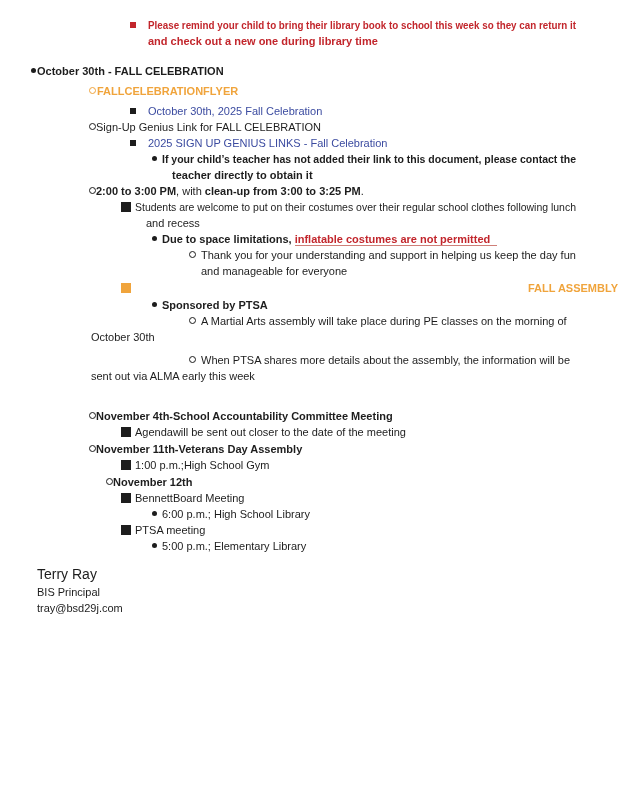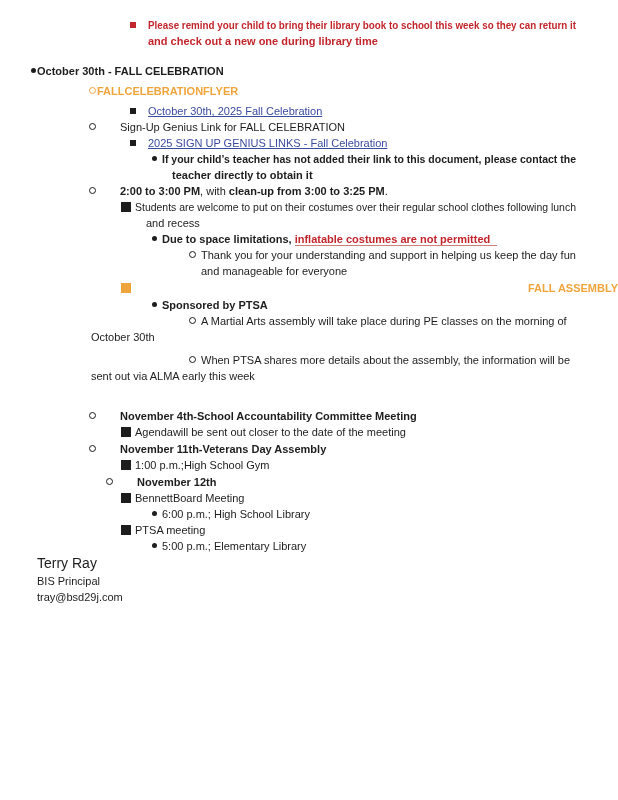--- a/index.html
+++ b/index.html
@@ -7,21 +7,21 @@
        font-family:"Liberation Sans","DejaVu Sans",sans-serif;
        color:#1d1d1d;-webkit-font-smoothing:antialiased;}
   .page{position:relative;width:618px;height:800px;background:#fff;}
   .content{padding-top:17px;}
   .line{position:relative;font-size:11px;line-height:16px;white-space:nowrap;}
   .txt{display:inline-block;white-space:nowrap;transform-origin:left center;}
 
   
   .lv1{padding-left:42px}   .lv1>.bullet{left:31px}
   .lv2f{padding-left:97px}  .lv2f>.bullet{left:89px}
-  .lv2{padding-left:120px}  .lv2>.bullet{left:89px}
+  .lv2{padding-left:96px}  .lv2>.bullet{left:89px}
   .lv3{padding-left:135px}  .lv3>.bullet{left:121px}
   .lv3w{padding-left:146px}
   .lv3l{padding-left:148px} .lv3l>.bullet{left:130px}
   .lv4{padding-left:162px}  .lv4>.bullet{left:152px}
   .lv4w{padding-left:172px}
   .lv5{padding-left:201px}  .lv5>.bullet{left:189px}
   .lv5w{padding-left:91px}
 
   
   .bullet{position:absolute;display:inline-block;}
@@ -32,25 +32,25 @@
   .bullet.black{background:#1d1d1d;}
   .bullet.red{background:#c2262c;}
   .bullet.orange{background:#f0a43c;}
   .circle.black{border-color:#1d1d1d;}
   .circle.orange{border-color:#f0a43c;}
 
   
   .b{font-weight:bold;}
   .red{color:#c2262c;}
   .orange{color:#f0a43c;}
-  .link{color:#3b4ba0;text-decoration:underline;cursor:pointer;}
+  .link{color:#3b4ba0;cursor:pointer;}
   .redline{color:#c2262c;border-bottom:1.4px solid #cf7f78;padding-right:7px;}
 
   
-  .signature{padding-left:37px;}
+  .signature{padding-left:37px;margin-top:11px;}
   .sig-name{font-size:14px;line-height:19px;}
   .sig-small{font-size:11px;line-height:16px;}
 </style>
 </head>
 <body>
 
 <div class="page">
   <div class="content">
       <div class="line lv3l"><span class="bullet sq-sm red"></span><span class="txt" style="transform: scaleX(0.891986);"><span class="b red">Please remind your child to bring their library book to school this week so they can return it</span></span></div>
       <div class="line lv3l"><span class="txt"><span class="b red">and check out a new one during library time</span></span></div>

